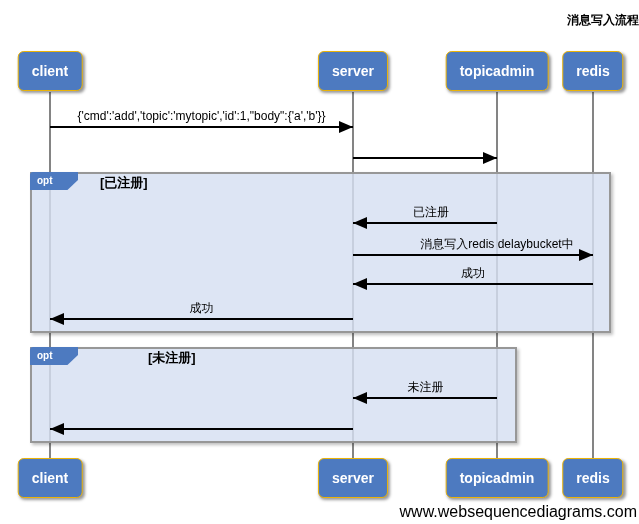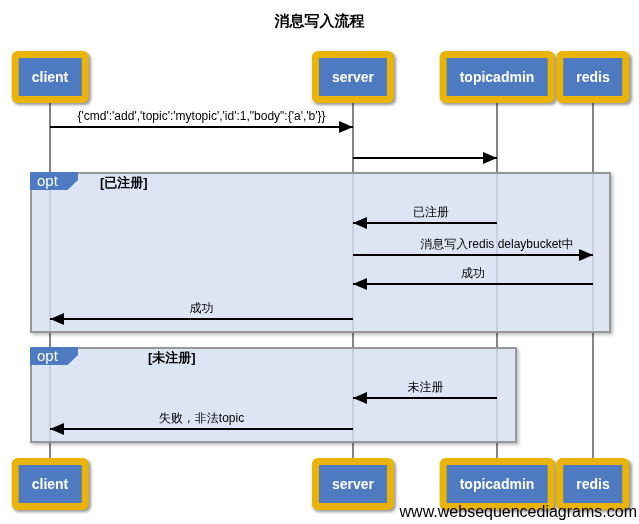--- a/index.html
+++ b/index.html
@@ -1,34 +1,34 @@
 <!DOCTYPE html>
 <html><head>
 <meta charset="utf-8">
 <style>
   html,body{margin:0;padding:0;background:#fff;}
   #diagram{
     position:relative;width:639px;height:524px;background:#fff;
     font-family:"Liberation Sans",sans-serif;overflow:hidden;
   }
   .title{
-    position:absolute;top:12px;left:0;width:100%;text-align:center;
-    font-weight:bold;font-size:15px;color:#000;z-index:5;
+    position:absolute;top:12px;left:0;width:100%;text-align:right;
+    font-weight:bold;font-size:12px;color:#000;z-index:5;
   }
   .lifeline{
     position:absolute;top:92px;height:366px;width:2px;background:#848484;z-index:1;
   }
   .fragment{
     position:absolute;background:rgba(213,223,242,0.82);
     border:2px solid #979797;box-sizing:border-box;
     box-shadow:2px 2px 3px rgba(0,0,0,0.25);z-index:2;
   }
   .fragment-tab{
     position:absolute;width:48px;height:18px;background:#4d7ac0;
-    color:#fff;font-weight:normal;font-size:15px;line-height:17px;
+    color:#fff;font-weight:bold;font-size:10px;line-height:17px;
     padding-left:7px;box-sizing:border-box;z-index:3;
     border-top-left-radius:3px;
     clip-path:polygon(0 0,100% 0,100% 45%,78% 100%,0 100%);
   }
   .fragment-cond{
     position:absolute;font-weight:bold;font-size:13px;color:#000;
     height:18px;line-height:18px;z-index:3;white-space:nowrap;
   }
   .msg-line{position:absolute;height:2px;background:#000;z-index:3;}
   .arrow-right{
@@ -41,21 +41,21 @@
     border-top:6px solid transparent;border-bottom:6px solid transparent;
     border-right:14px solid #000;
   }
   .msg-label{
     position:absolute;text-align:center;font-size:12px;color:#000;
     height:16px;line-height:16px;white-space:nowrap;z-index:3;
   }
   .actor{
     position:absolute;transform:translateX(-50%);
     background:#4d7ac0;color:#fff;font-weight:bold;font-size:14px;
-    padding:11px 13px;border:7px solid #eab308;border-radius:6px;
+    padding:11px 13px;border:1px solid #eab308;border-radius:6px;
     box-shadow:2px 2px 3px rgba(0,0,0,0.4);z-index:4;white-space:nowrap;
     box-sizing:border-box;text-align:center;
   }
   .actor.top{top:51px;}
   .actor.bottom{top:458px;}
   .watermark{
     position:absolute;right:2px;top:503px;font-size:16px;color:#000;z-index:5;
   }
 </style>
 </head>
@@ -89,21 +89,20 @@
     <div class="arrow-left" style="top: 278px; left: 353px;"></div>
     <div class="msg-label" style="left: 353px; width: 240px; top: 265px;">成功</div>
     <div class="msg-line" style="left: 50px; top: 318px; width: 303px;"></div>
     <div class="arrow-left" style="top: 313px; left: 50px;"></div>
     <div class="msg-label" style="left: 50px; width: 303px; top: 300px;">成功</div>
     <div class="msg-line" style="left: 353px; top: 397px; width: 144px;"></div>
     <div class="arrow-left" style="top: 392px; left: 353px;"></div>
     <div class="msg-label" style="left: 353px; width: 145px; top: 379px;">未注册</div>
     <div class="msg-line" style="left: 50px; top: 428px; width: 303px;"></div>
     <div class="arrow-left" style="top: 423px; left: 50px;"></div>
-    <div class="msg-label" style="left: 50px; width: 303px; top: 410px;">失败，非法topic</div>
     <div class="actor top" style="left: 50px;">client</div>
     <div class="actor bottom" style="left: 50px;">client</div>
     <div class="actor top" style="left: 353px;">server</div>
     <div class="actor bottom" style="left: 353px;">server</div>
     <div class="actor top" style="left: 497px;">topicadmin</div>
     <div class="actor bottom" style="left: 497px;">topicadmin</div>
     <div class="actor top" style="left: 593px;">redis</div>
     <div class="actor bottom" style="left: 593px;">redis</div>
   </div>
 

